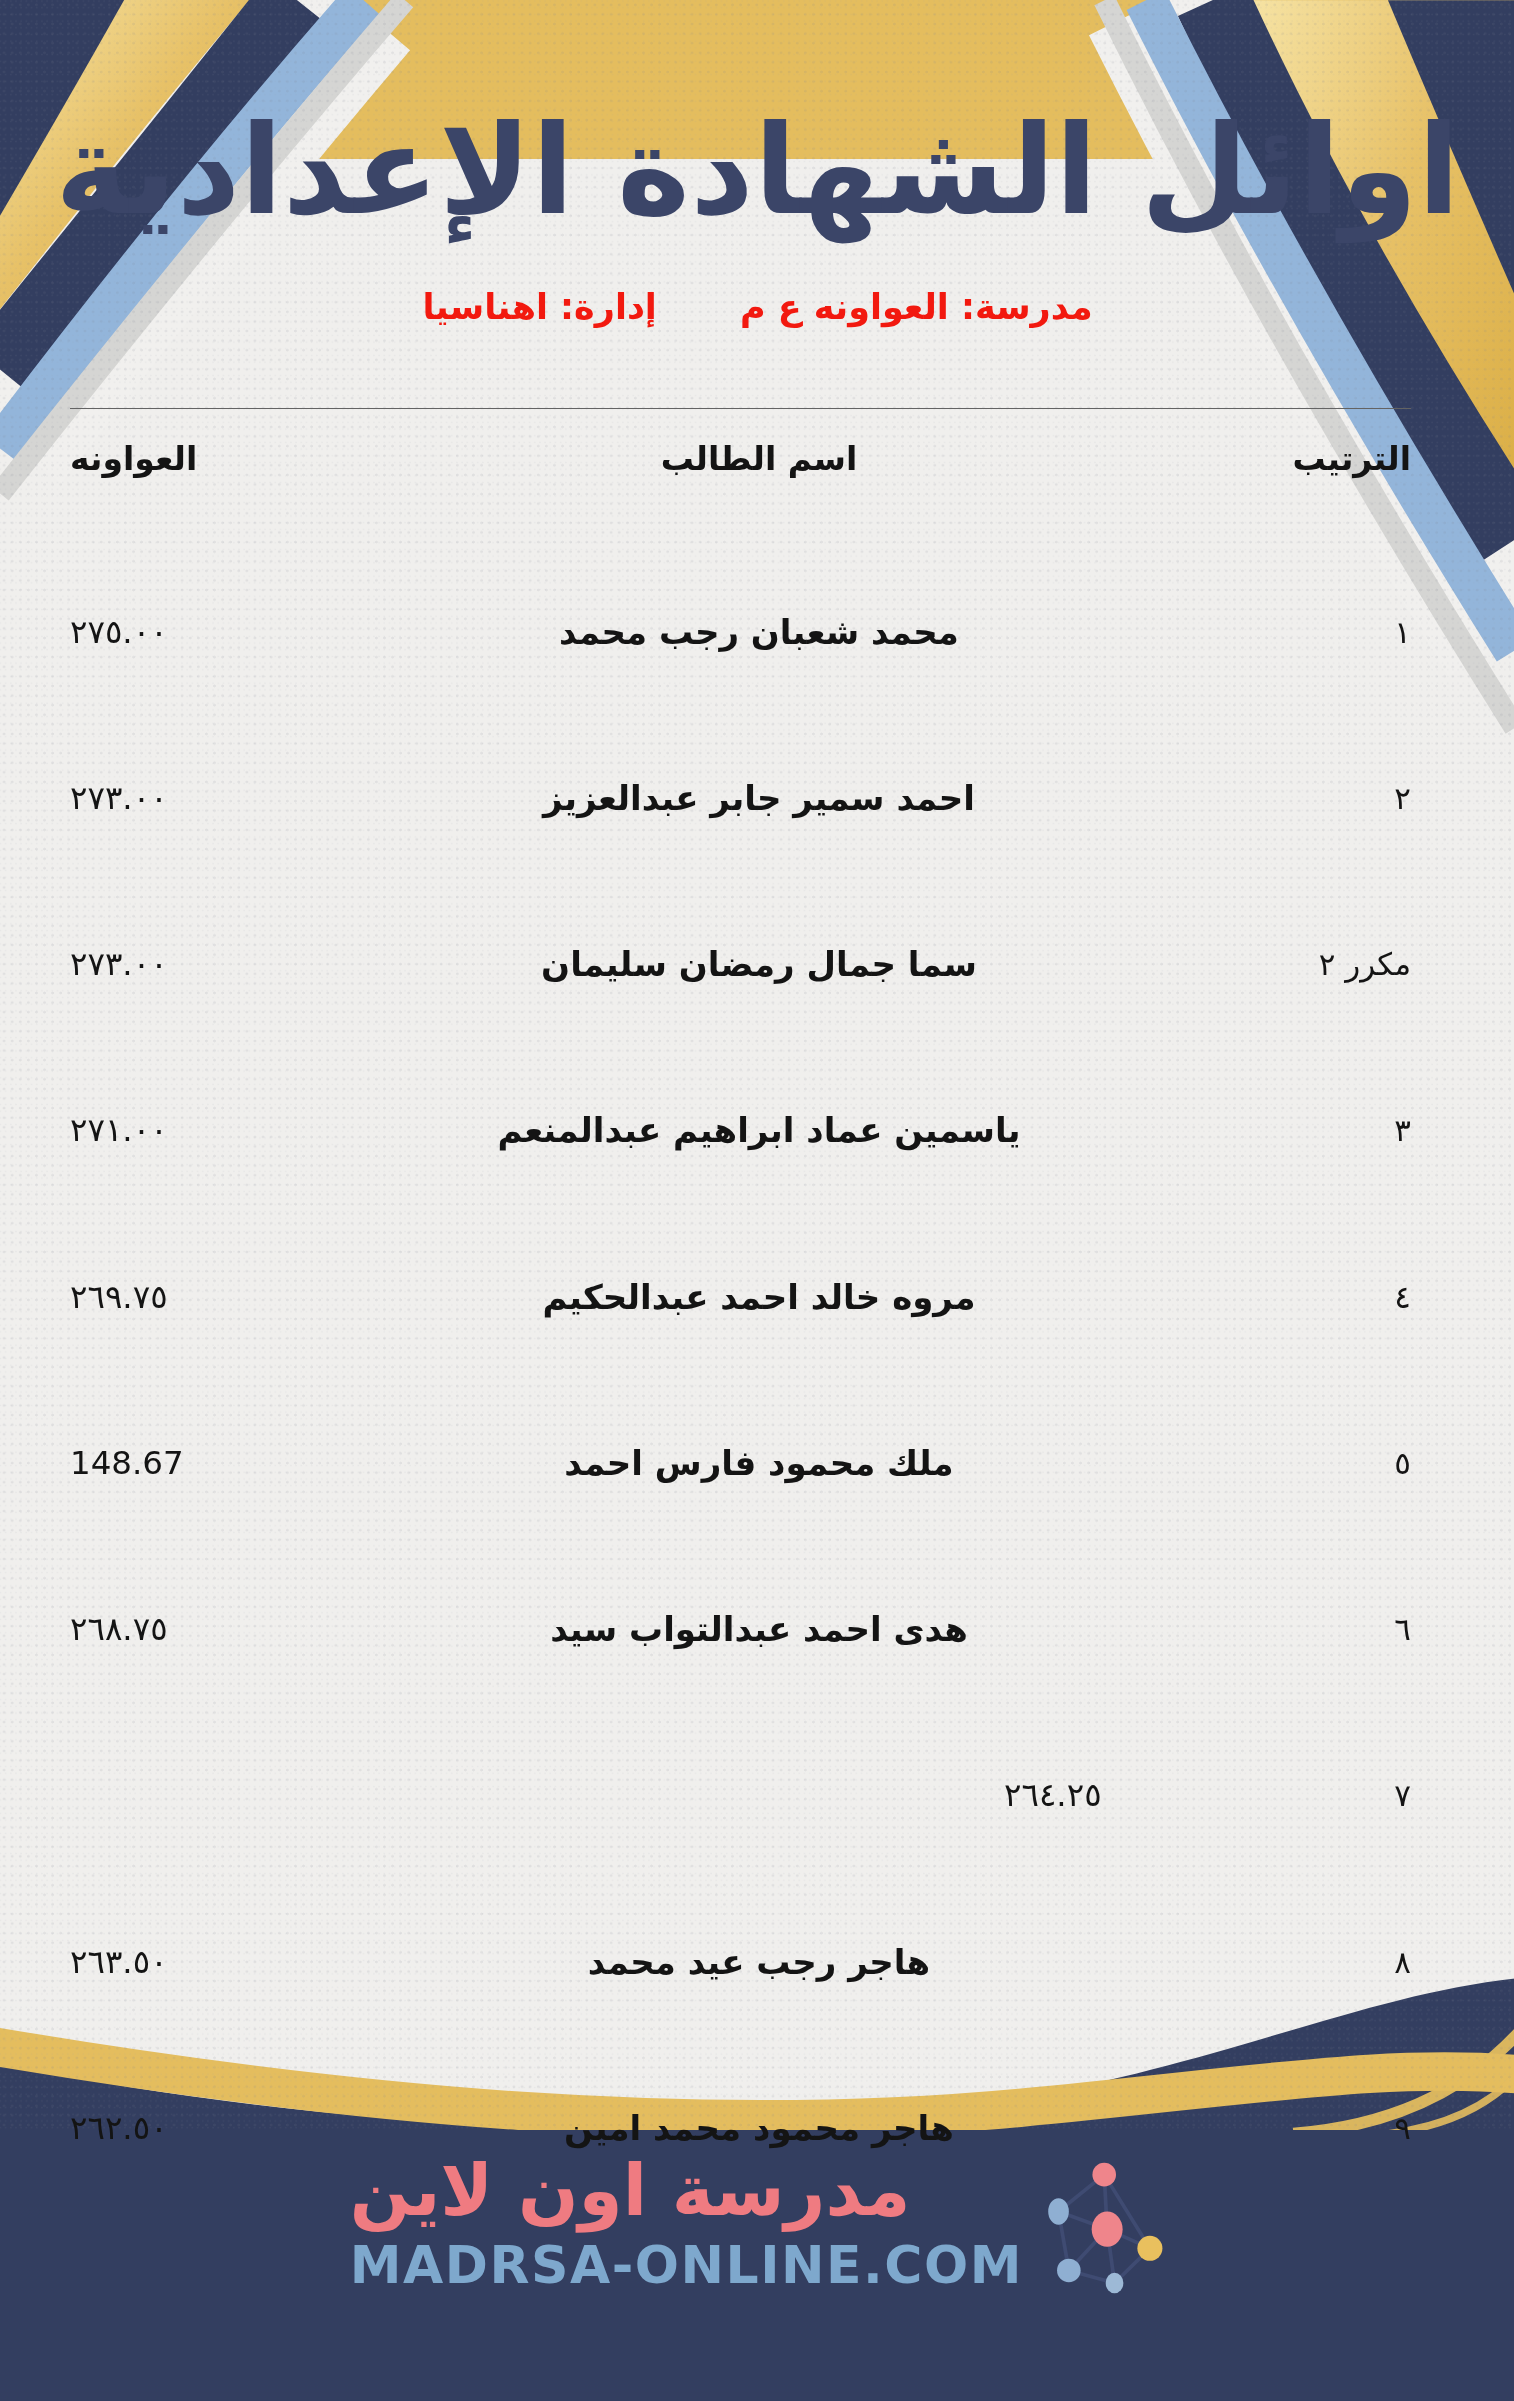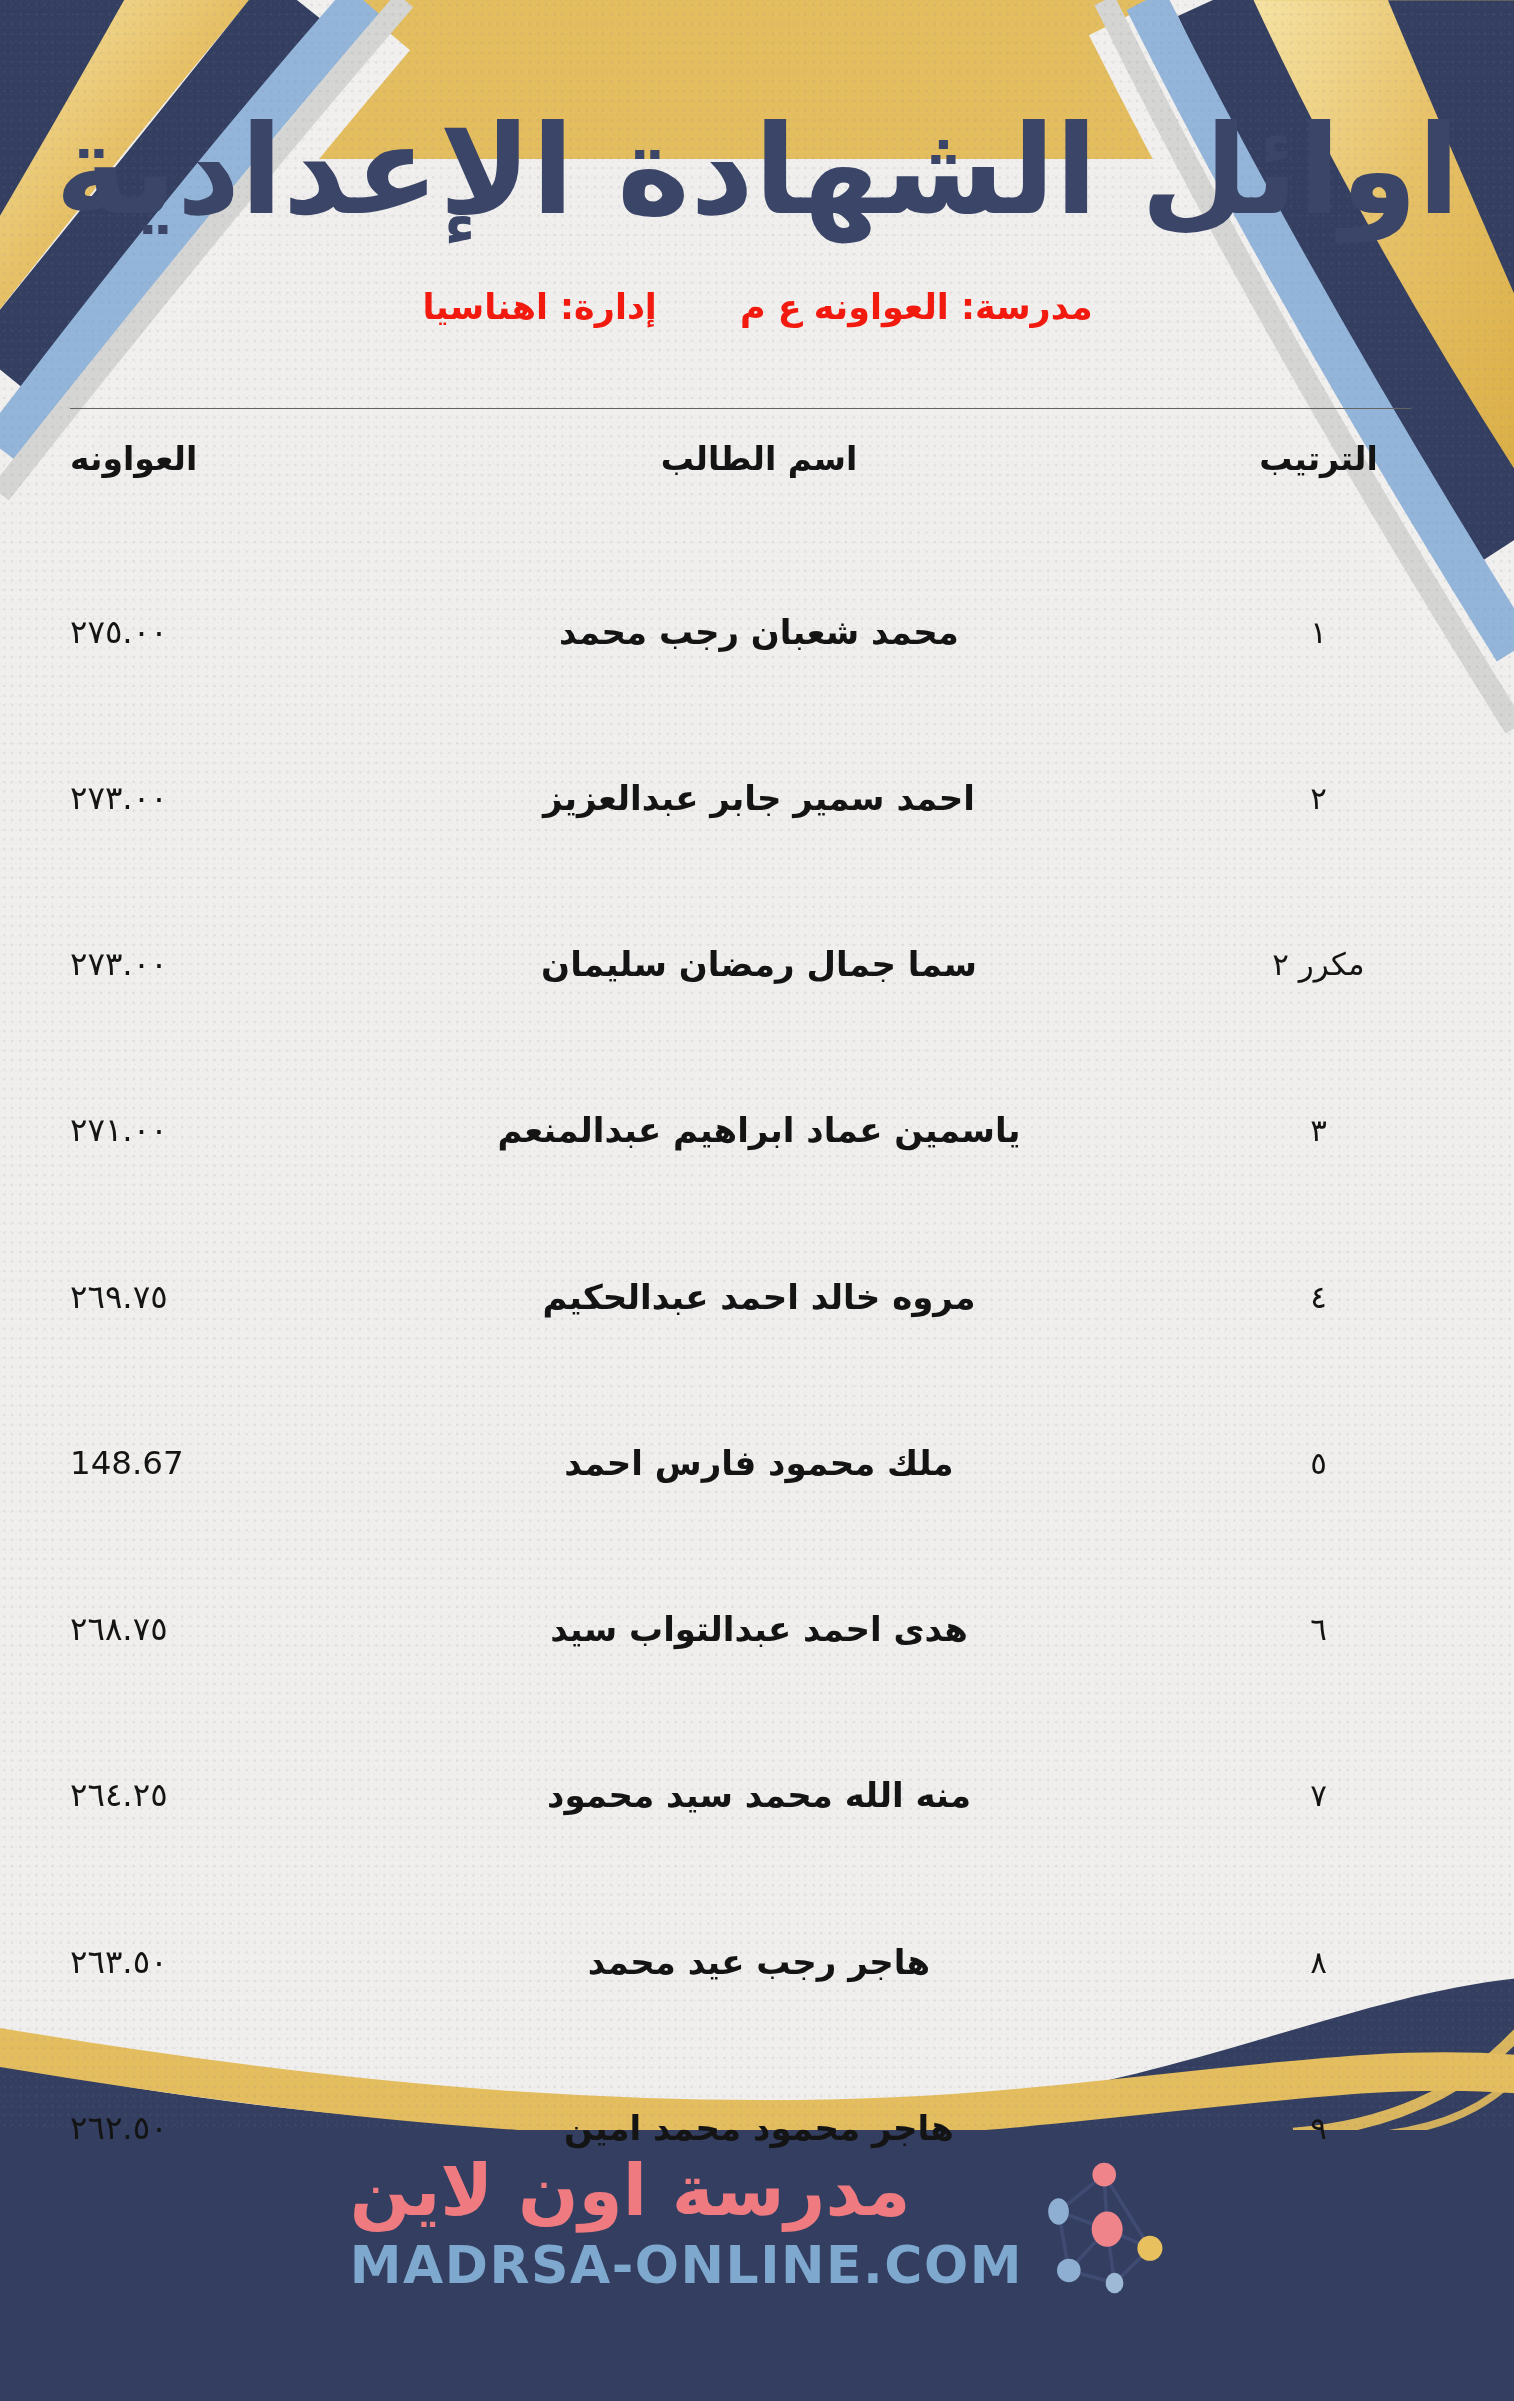--- a/index.html
+++ b/index.html
@@ -26,21 +26,21 @@
 
   .subtitle{position:absolute;top:287px;left:0;width:100%;display:flex;
     justify-content:center;gap:83px;direction:rtl;
     color:#f2190f;font-weight:bold;font-size:35px;}
 
   .divider{position:absolute;top:408px;left:70px;width:1341px;height:0;
     border-top:1.5px solid #636363;}
 
   .trow{position:absolute;left:70px;width:1341px;height:44px;display:flex;
     direction:rtl;align-items:center;color:#141414;}
-  .trow .rank{flex:0 0 185px;text-align:center;font-size:31px;}
+  .trow .rank{flex:0 0 185px;font-size:31px;}
   .trow .name{flex:1 1 auto;text-align:center;font-size:34px;font-weight:bold;}
   .trow .total{flex:0 0 222px;text-align:left;font-size:32.5px;}
   .trow.thead .rank,.trow.thead .name,.trow.thead .total{font-weight:bold;font-size:33px;}
 
   .logo-block{position:absolute;top:2152px;left:0;width:100%;display:flex;
     justify-content:center;align-items:center;gap:16.3px;direction:ltr;}
   .logo-text{text-align:left;}
   .logo-arabic{direction:rtl;color:#ef7b81;font-size:71px;font-weight:bold;line-height:1.1;}
   .logo-domain{color:#7ea8cd;font-size:52px;font-weight:bold;letter-spacing:1.5px;line-height:1.2;margin-top:4.4px;}
 </style>
@@ -140,21 +140,20 @@
     <div class="name">ملك محمود فارس احمد</div>
     <div class="total">148.67</div>
   </div>
   <div class="trow" style="top:1607px">
     <div class="rank">٦</div>
     <div class="name">هدى احمد عبدالتواب سيد</div>
     <div class="total">٢٦٨.٧٥</div>
   </div>
   <div class="trow" style="top:1773px">
     <div class="rank">٧</div>
-    <div class="name">منه الله محمد سيد محمود</div>
     <div class="total">٢٦٤.٢٥</div>
   </div>
   <div class="trow" style="top:1940px">
     <div class="rank">٨</div>
     <div class="name">هاجر رجب عيد محمد</div>
     <div class="total">٢٦٣.٥٠</div>
   </div>
   <div class="trow" style="top:2106px">
     <div class="rank">٩</div>
     <div class="name">هاجر محمود محمد امين</div>

